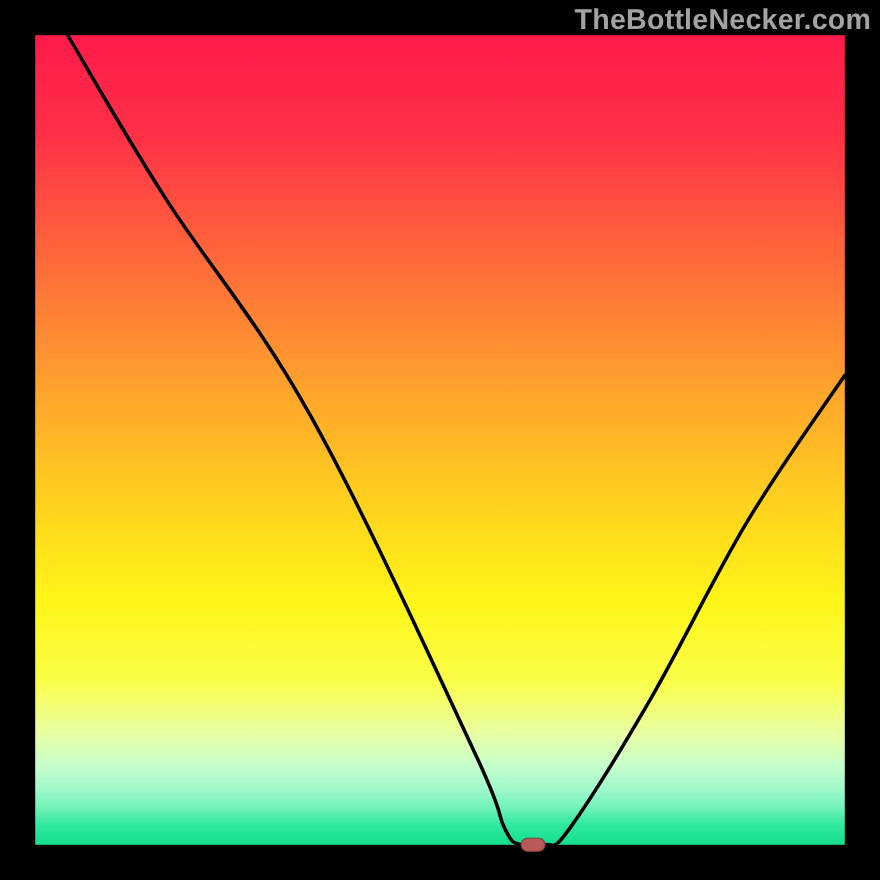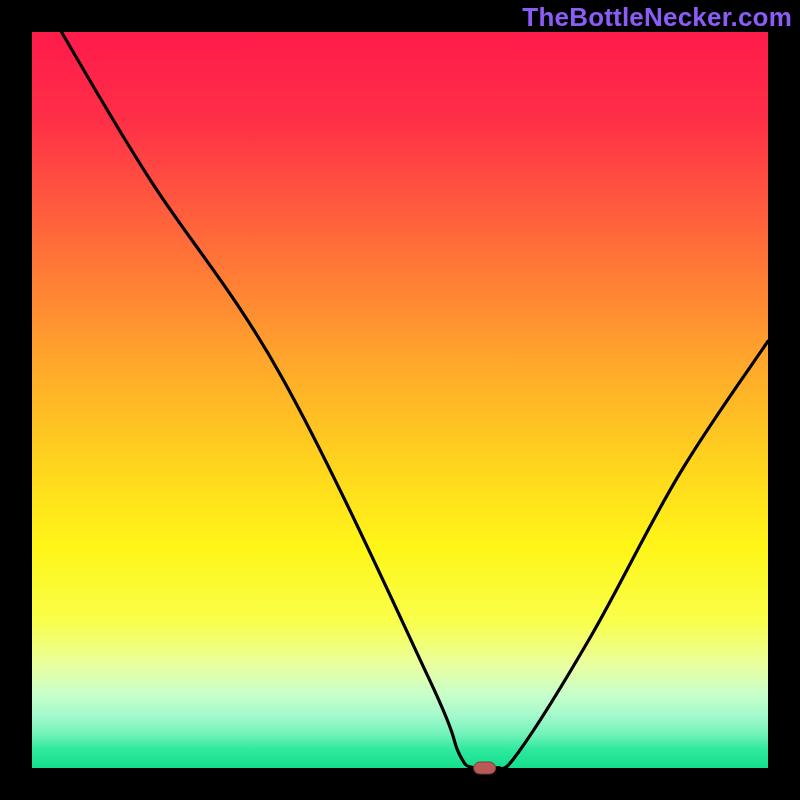--- a/index.html
+++ b/index.html
@@ -14,21 +14,21 @@
   .stage {
     position: relative;
     width: 800px;
     height: 800px;
     background: #000000;
   }
   .watermark {
     position: absolute;
     top: 2px;
     right: 8px;
-    color: #8b5cf6;
+    color: #a3a3a3;
     font-size: 26px;
     font-weight: 600;
     letter-spacing: 0.2px;
     z-index: 10;
   }
   svg {
     display: block;
   }
 </style>
 </head>

